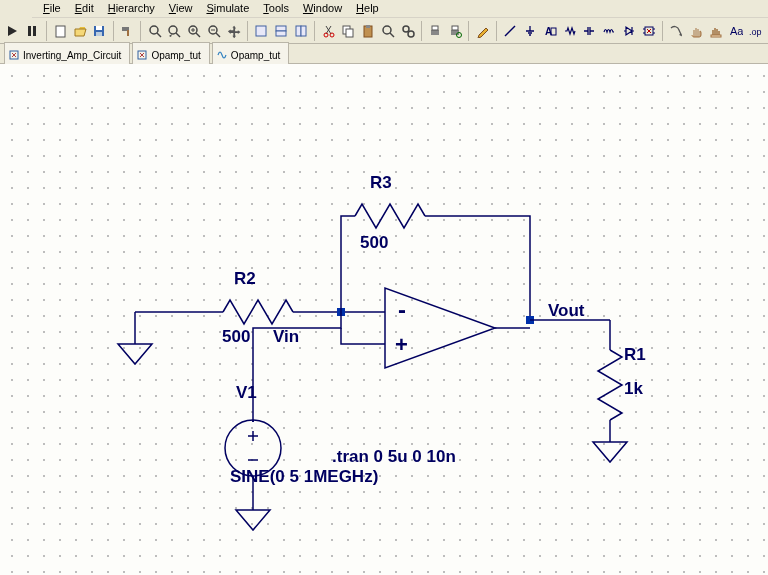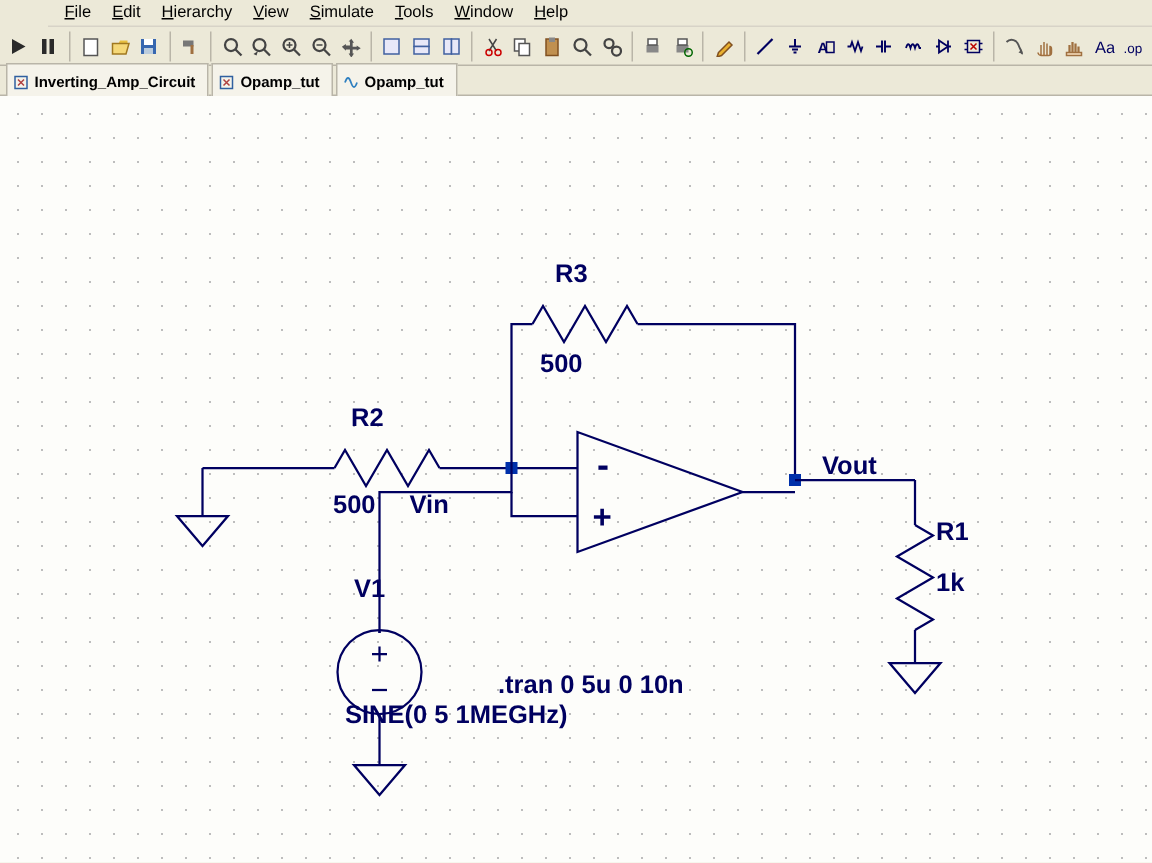--- a/index.html
+++ b/index.html
@@ -61,21 +61,20 @@
     display: flex; align-items: center;
     padding: 1px 8px 1px 4px;
     background: #f5f3ea;
     border: 1px solid #b9b5a8;
     border-bottom: none;
     font-size: 10px;
     height: 26px;
     position: relative;
     top: 1px;
     gap: 4px;
-    font-weight: bold;
   }
   .tab.active { background: #ffffff; }
   .tab svg { width: 10px; height: 10px; }
   .canvas {
     position: relative;
     width: 768px;
     height: 511px;
     background: #fdfdfa;
   }
   .dotgrid {

